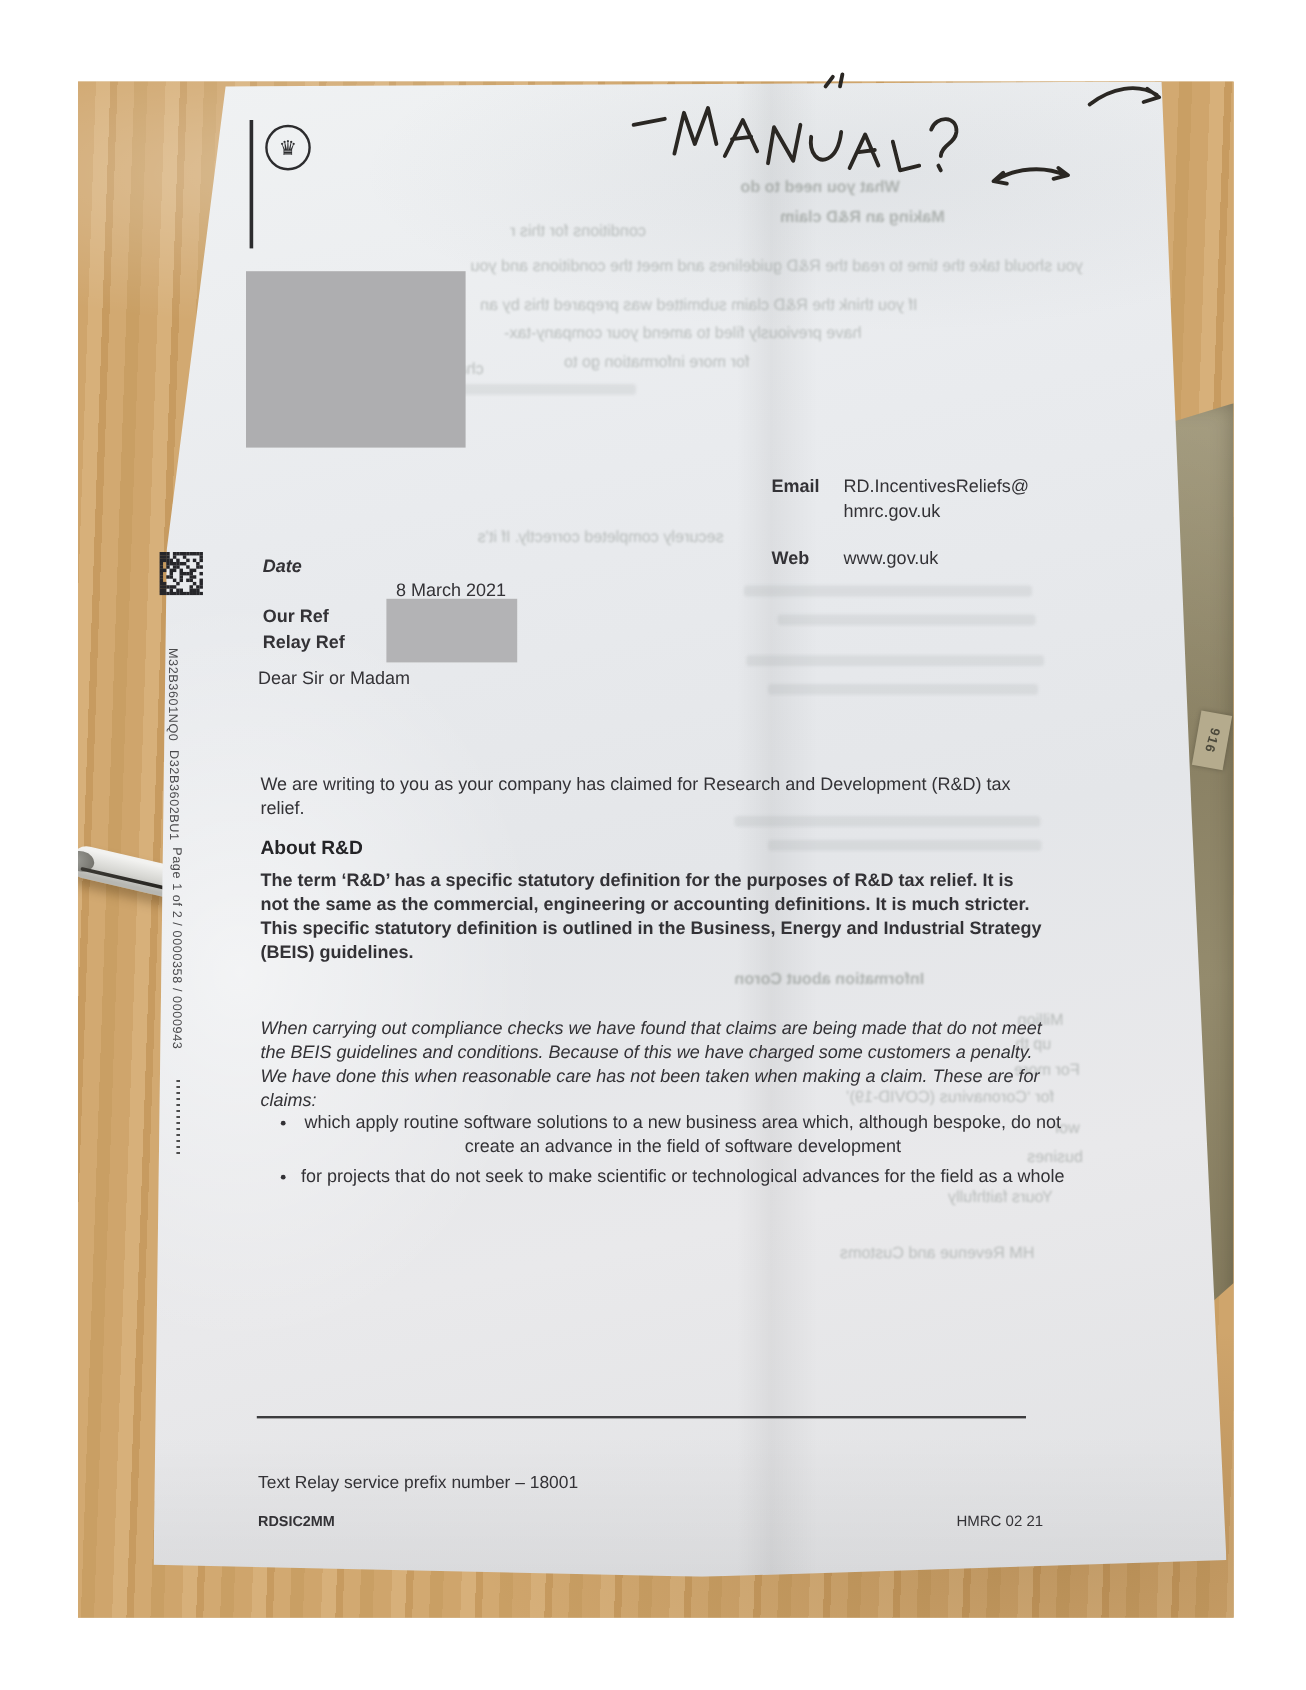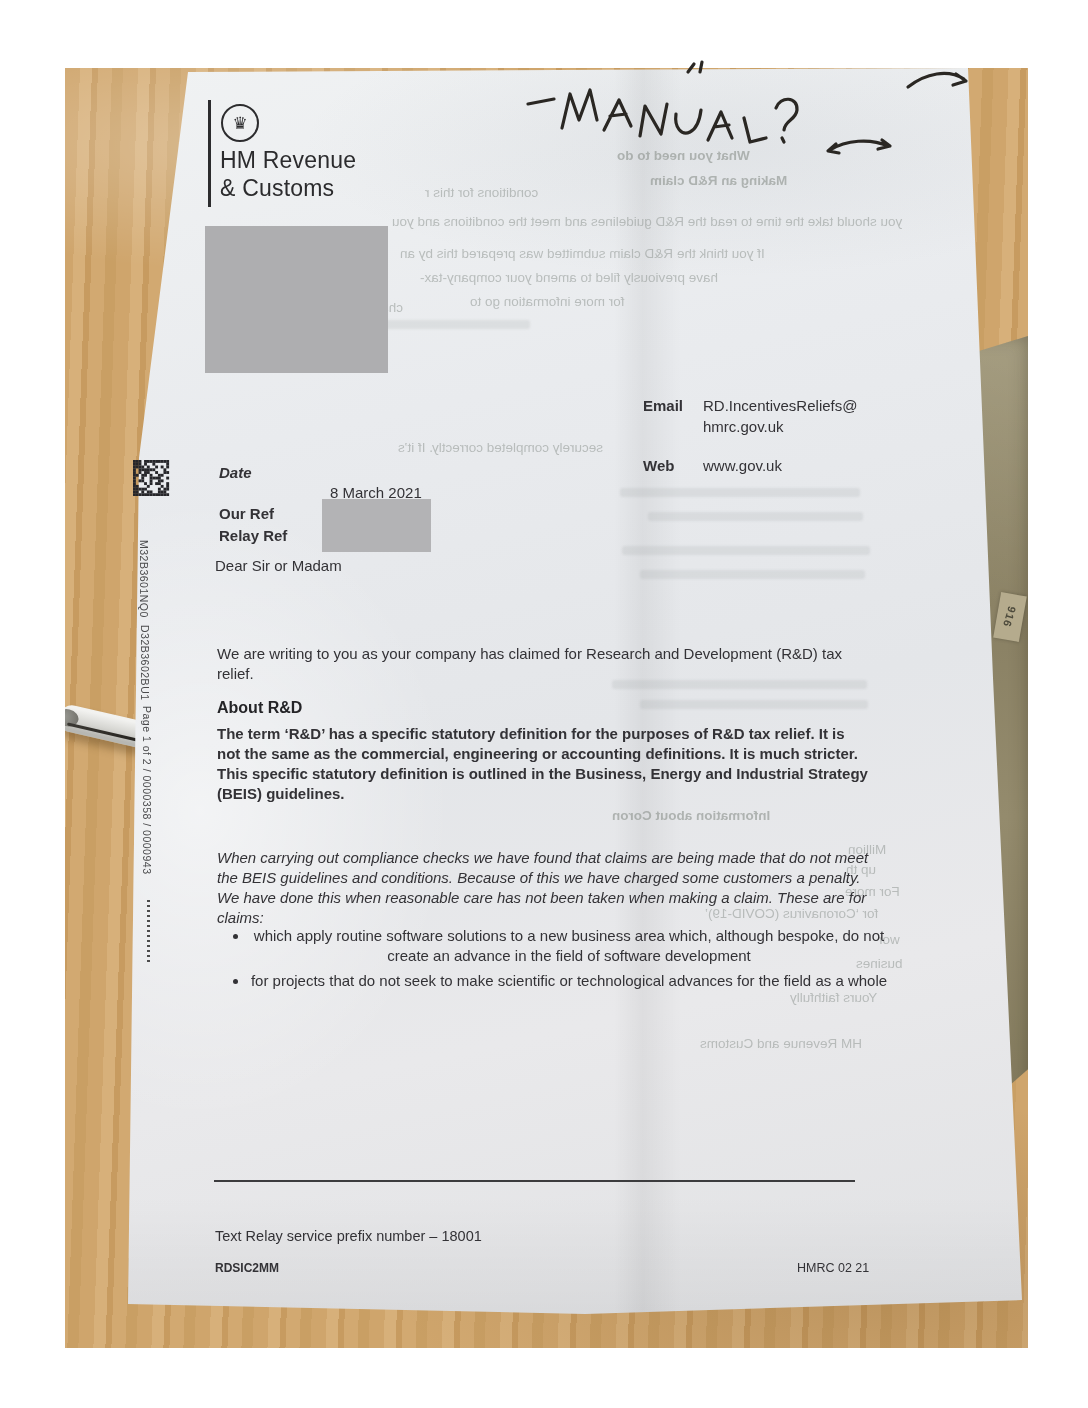--- a/index.html
+++ b/index.html
@@ -79,24 +79,20 @@
       </div>
     </div>
     <div class="pen"></div>
     <div class="paper"></div>
   </div>
 
   <div class="content">
 
     <div class="logo-bar"></div>
     <div class="crown">♛</div>
-    <div class="logoname">
-      <div>HM Revenue</div>
-      <div>&amp; Customs</div>
-    </div>
 
     <div class="txt b" style="left:643px;top:396px;">Email</div>
     <div class="txt" style="left:703px;top:396px;">RD.IncentivesReliefs@</div>
     <div class="txt" style="left:703px;top:417px;text-align:right;">hmrc.gov.uk</div>
     <div class="txt b" style="left:643px;top:456px;">Web</div>
     <div class="txt" style="left:703px;top:456px;">www.gov.uk</div>
 
     <svg class="abs" id="dmsvg" style="left:132px;top:460px;" width="38" height="36" viewBox="0 0 13 13">
         <rect x="0" y="0" width="1.04" height="1.04" fill="#26262a"></rect>
         <rect x="1" y="0" width="1.04" height="1.04" fill="#26262a"></rect>

